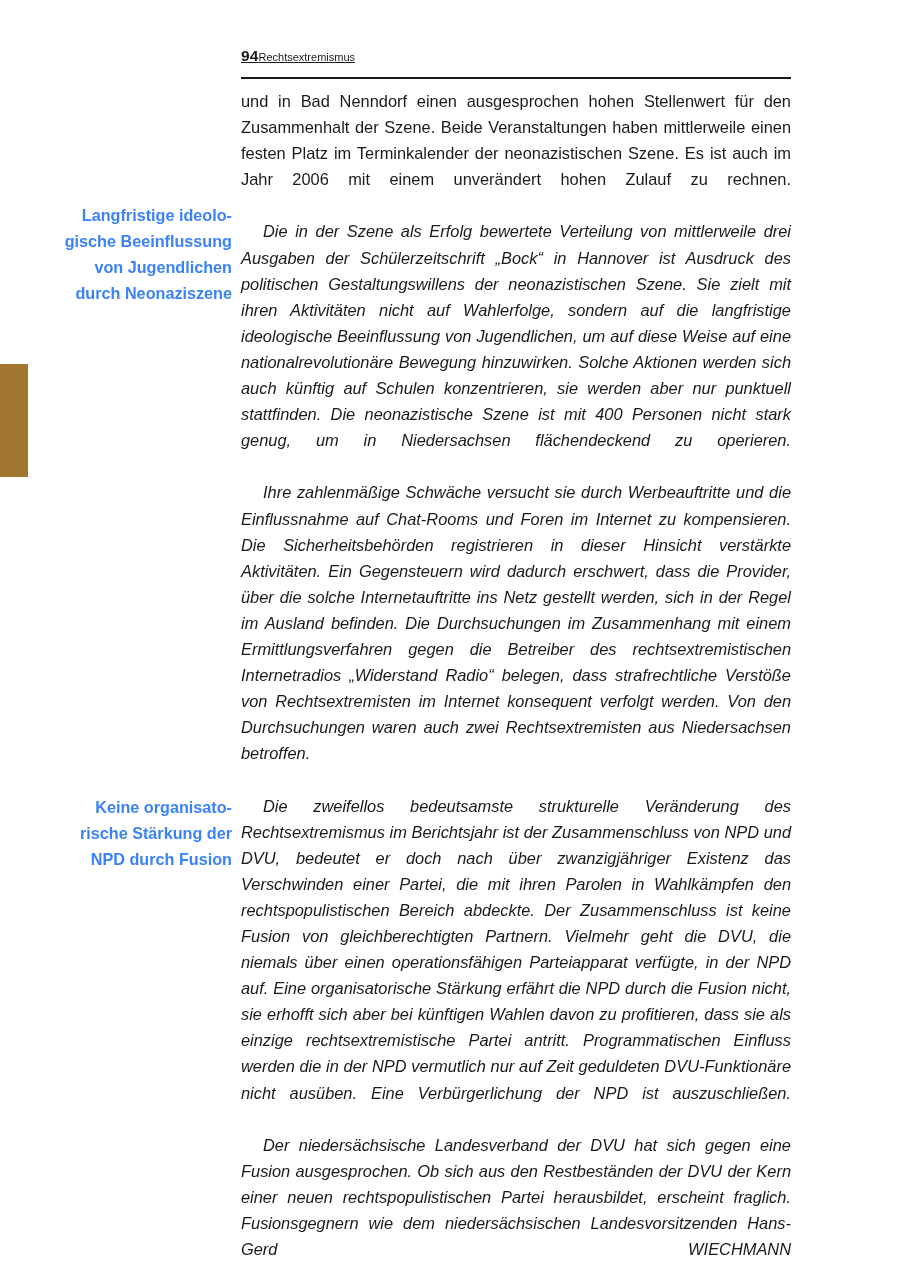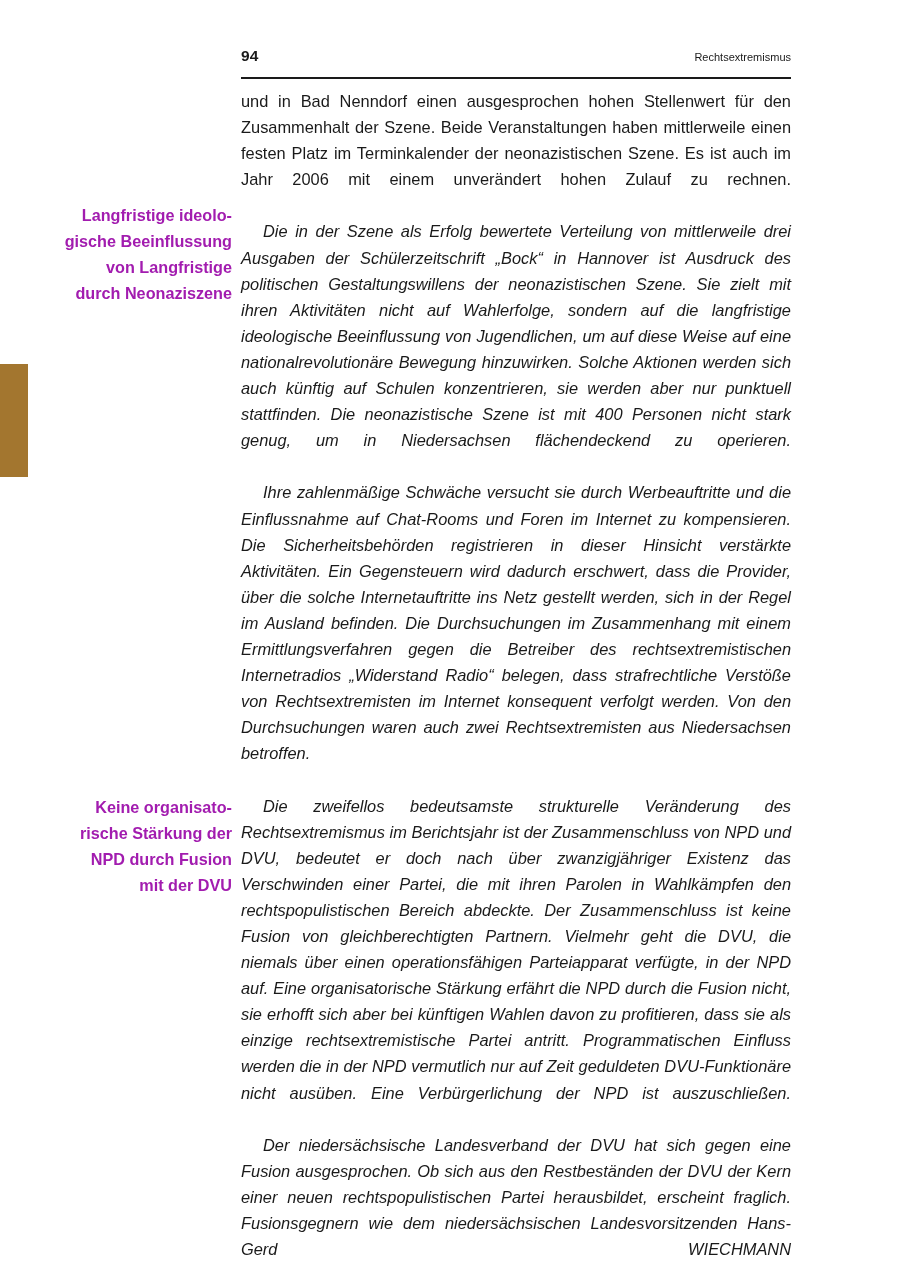--- a/index.html
+++ b/index.html
@@ -36,23 +36,23 @@
   }
 
   
   .running-head {
     position: absolute;
     left: 241px;
     top: 46px;
     width: 550px;
     display: flex;
     align-items: baseline;
-    justify-content: space-between;
     font-size: 15.5px;
     line-height: 20px;
+    text-decoration: underline;
   }
   .folio {
     font-weight: bold;
     letter-spacing: 0.1px;
     color: #1a1a1a;
   }
   .running-title {
     font-weight: normal;
     font-size: 11px;
     color: #1a1a1a;
@@ -97,21 +97,21 @@
 
   
   .margin-note {
     position: absolute;
     left: 20px;
     width: 212px;
     text-align: right;
     font-weight: bold;
     font-size: 16.2px;
     line-height: 26.1px;
-    color: #a21caf;
+    color: #3b82f6;
   }
   .margin-note span {
     display: block;
   }
   #margin-note-1 { top: 202px; }
   #margin-note-2 { top: 794px; }
 </style>
 </head>
 <body>
 
@@ -121,28 +121,27 @@
 
   <div class="running-head">
     <span class="folio">94</span>
     <span class="running-title">Rechtsextremismus</span>
   </div>
   <div class="head-rule"></div>
 
   <div class="margin-note" id="margin-note-1">
       <span>Langfristige ideolo-</span>
       <span>gische Beeinflussung</span>
-      <span>von Langfristige</span>
+      <span>von Jugendlichen</span>
       <span>durch Neonaziszene</span>
     </div>
   <div class="margin-note" id="margin-note-2">
       <span>Keine organisato-</span>
       <span>rische Stärkung der</span>
       <span>NPD durch Fusion</span>
-      <span>mit der DVU</span>
     </div>
 
   <div class="text-column">
       <p class="para" id="para-1">und in Bad Nenndorf einen ausgesprochen hohen Stellenwert für den Zusammenhalt der Szene. Beide Veranstaltungen haben mittlerweile einen festen Platz im Terminkalender der neonazistischen Szene. Es ist auch im Jahr 2006 mit einem unverändert hohen Zulauf zu rechnen.</p>
       <p class="para indented" id="para-2">Die in der Szene als Erfolg bewertete Verteilung von mittlerweile drei Ausgaben der Schülerzeitschrift „Bock“ in Hannover ist Ausdruck des politischen Gestaltungswillens der neonazistischen Szene. Sie zielt mit ihren Aktivitäten nicht auf Wahlerfolge, sondern auf die langfristige ideologische Beeinflussung von Jugendlichen, um auf diese Weise auf eine nationalrevolutionäre Bewegung hinzuwirken. Solche Aktionen werden sich auch künftig auf Schulen konzentrieren, sie werden aber nur punktuell stattfinden. Die neonazistische Szene ist mit 400 Personen nicht stark genug, um in Niedersachsen flächendeckend zu operieren.</p>
       <p class="para indented" id="para-3">Ihre zahlenmäßige Schwäche versucht sie durch Werbeauftritte und die Einflussnahme auf Chat-Rooms und Foren im Internet zu kompensieren. Die Sicherheitsbehörden registrieren in dieser Hinsicht verstärkte Aktivitäten. Ein Gegensteuern wird dadurch erschwert, dass die Provider, über die solche Internetauftritte ins Netz gestellt werden, sich in der Regel im Ausland befinden. Die Durchsuchungen im Zusammenhang mit einem Ermittlungsverfahren gegen die Betreiber des rechtsextremistischen Internetradios „Widerstand Radio“ belegen, dass strafrechtliche Verstöße von Rechtsextremisten im Internet konsequent verfolgt werden. Von den Durchsuchungen waren auch zwei Rechtsextremisten aus Niedersachsen betroffen.</p>
       <p class="para indented" id="para-4">Die zweifellos bedeutsamste strukturelle Veränderung des Rechtsextremismus im Berichtsjahr ist der Zusammenschluss von NPD und DVU, bedeutet er doch nach über zwanzigjähriger Existenz das Verschwinden einer Partei, die mit ihren Parolen in Wahlkämpfen den rechtspopulistischen Bereich abdeckte. Der Zusammenschluss ist keine Fusion von gleichberechtigten Partnern. Vielmehr geht die DVU, die niemals über einen operationsfähigen Parteiapparat verfügte, in der NPD auf. Eine organisatorische Stärkung erfährt die NPD durch die Fusion nicht, sie erhofft sich aber bei künftigen Wahlen davon zu profitieren, dass sie als einzige rechtsextremistische Partei antritt. Programmatischen Einfluss werden die in der NPD vermutlich nur auf Zeit geduldeten DVU-Funktionäre nicht ausüben. Eine Verbürgerlichung der NPD ist auszuschließen.</p>
       <p class="para indented" id="para-5">Der niedersächsische Landesverband der DVU hat sich gegen eine Fusion ausgesprochen. Ob sich aus den Restbeständen der DVU der Kern einer neuen rechtspopulistischen Partei herausbildet, erscheint fraglich. Fusionsgegnern wie dem niedersächsischen Landesvorsitzenden Hans-Gerd WIECHMANN</p>
     </div>
 

